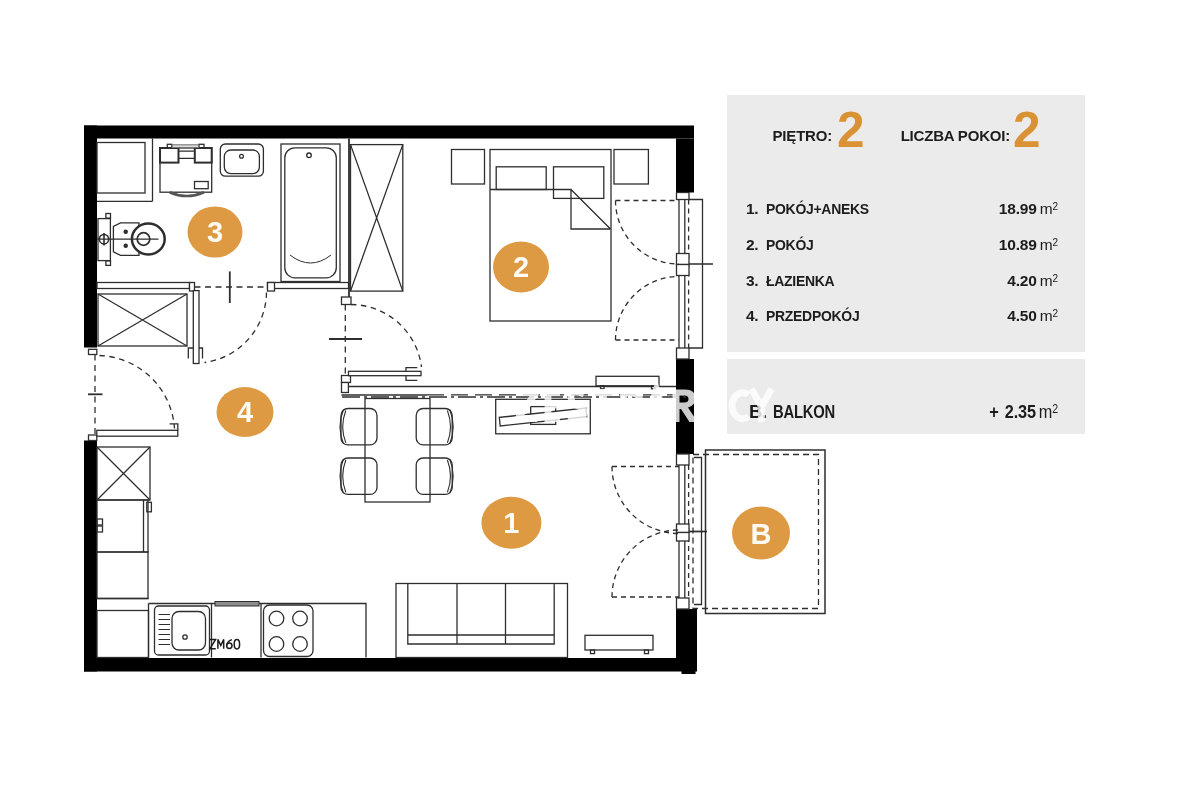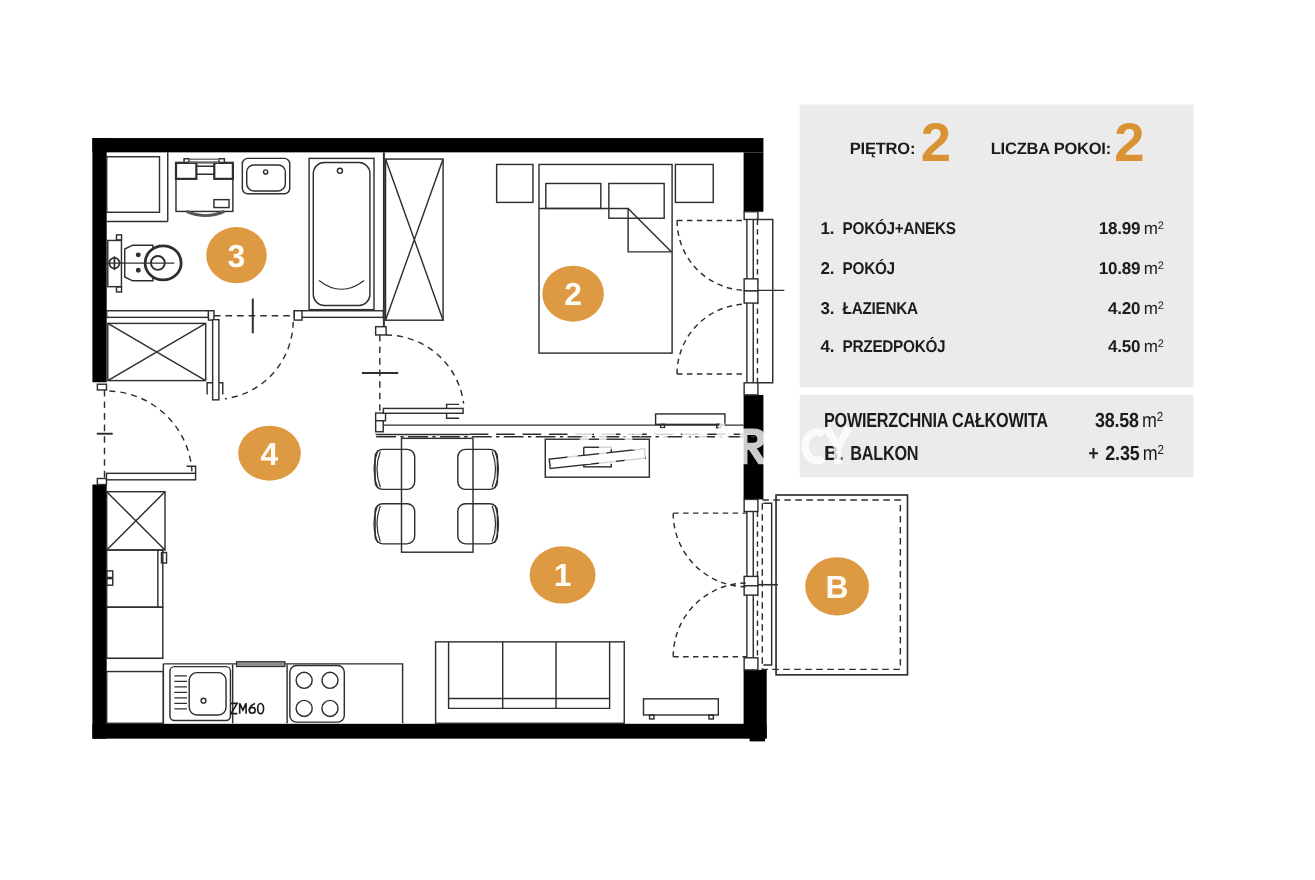--- a/index.html
+++ b/index.html
@@ -52,24 +52,20 @@
       <span class="rlab">ŁAZIENKA</span>
       <span class="rval">4.20 <span class="m2">m<sup>2</sup></span></span>
     </div>
 
 <div class="row" style="top:307px;">
       <span class="rnum">4.</span>
       <span class="rlab">PRZEDPOKÓJ</span>
       <span class="rval">4.50 <span class="m2">m<sup>2</sup></span></span>
     </div>
 
-<div class="row row2" style="top:371px;">
-      <span class="rlab" style="left:3px;transform:scaleX(0.8);">POWIERZCHNIA CAŁKOWITA</span>
-      <span class="rval">38.58 <span class="m2">m<sup>2</sup></span></span>
-    </div>
 
 <div class="row row2" style="top:401px;">
       <span class="rnum" style="left:3px;">B.</span>
       <span class="rlab" style="left:27px;transform:scaleX(0.8);">BALKON</span>
       <span class="rval">+  2.35 <span class="m2">m<sup>2</sup></span></span>
     </div>
 
 <svg id="plansvg" width="1195" height="800" viewBox="0 0 1195 800">
 <g fill="none" stroke="#2e2e2e" stroke-width="1.3">
 

